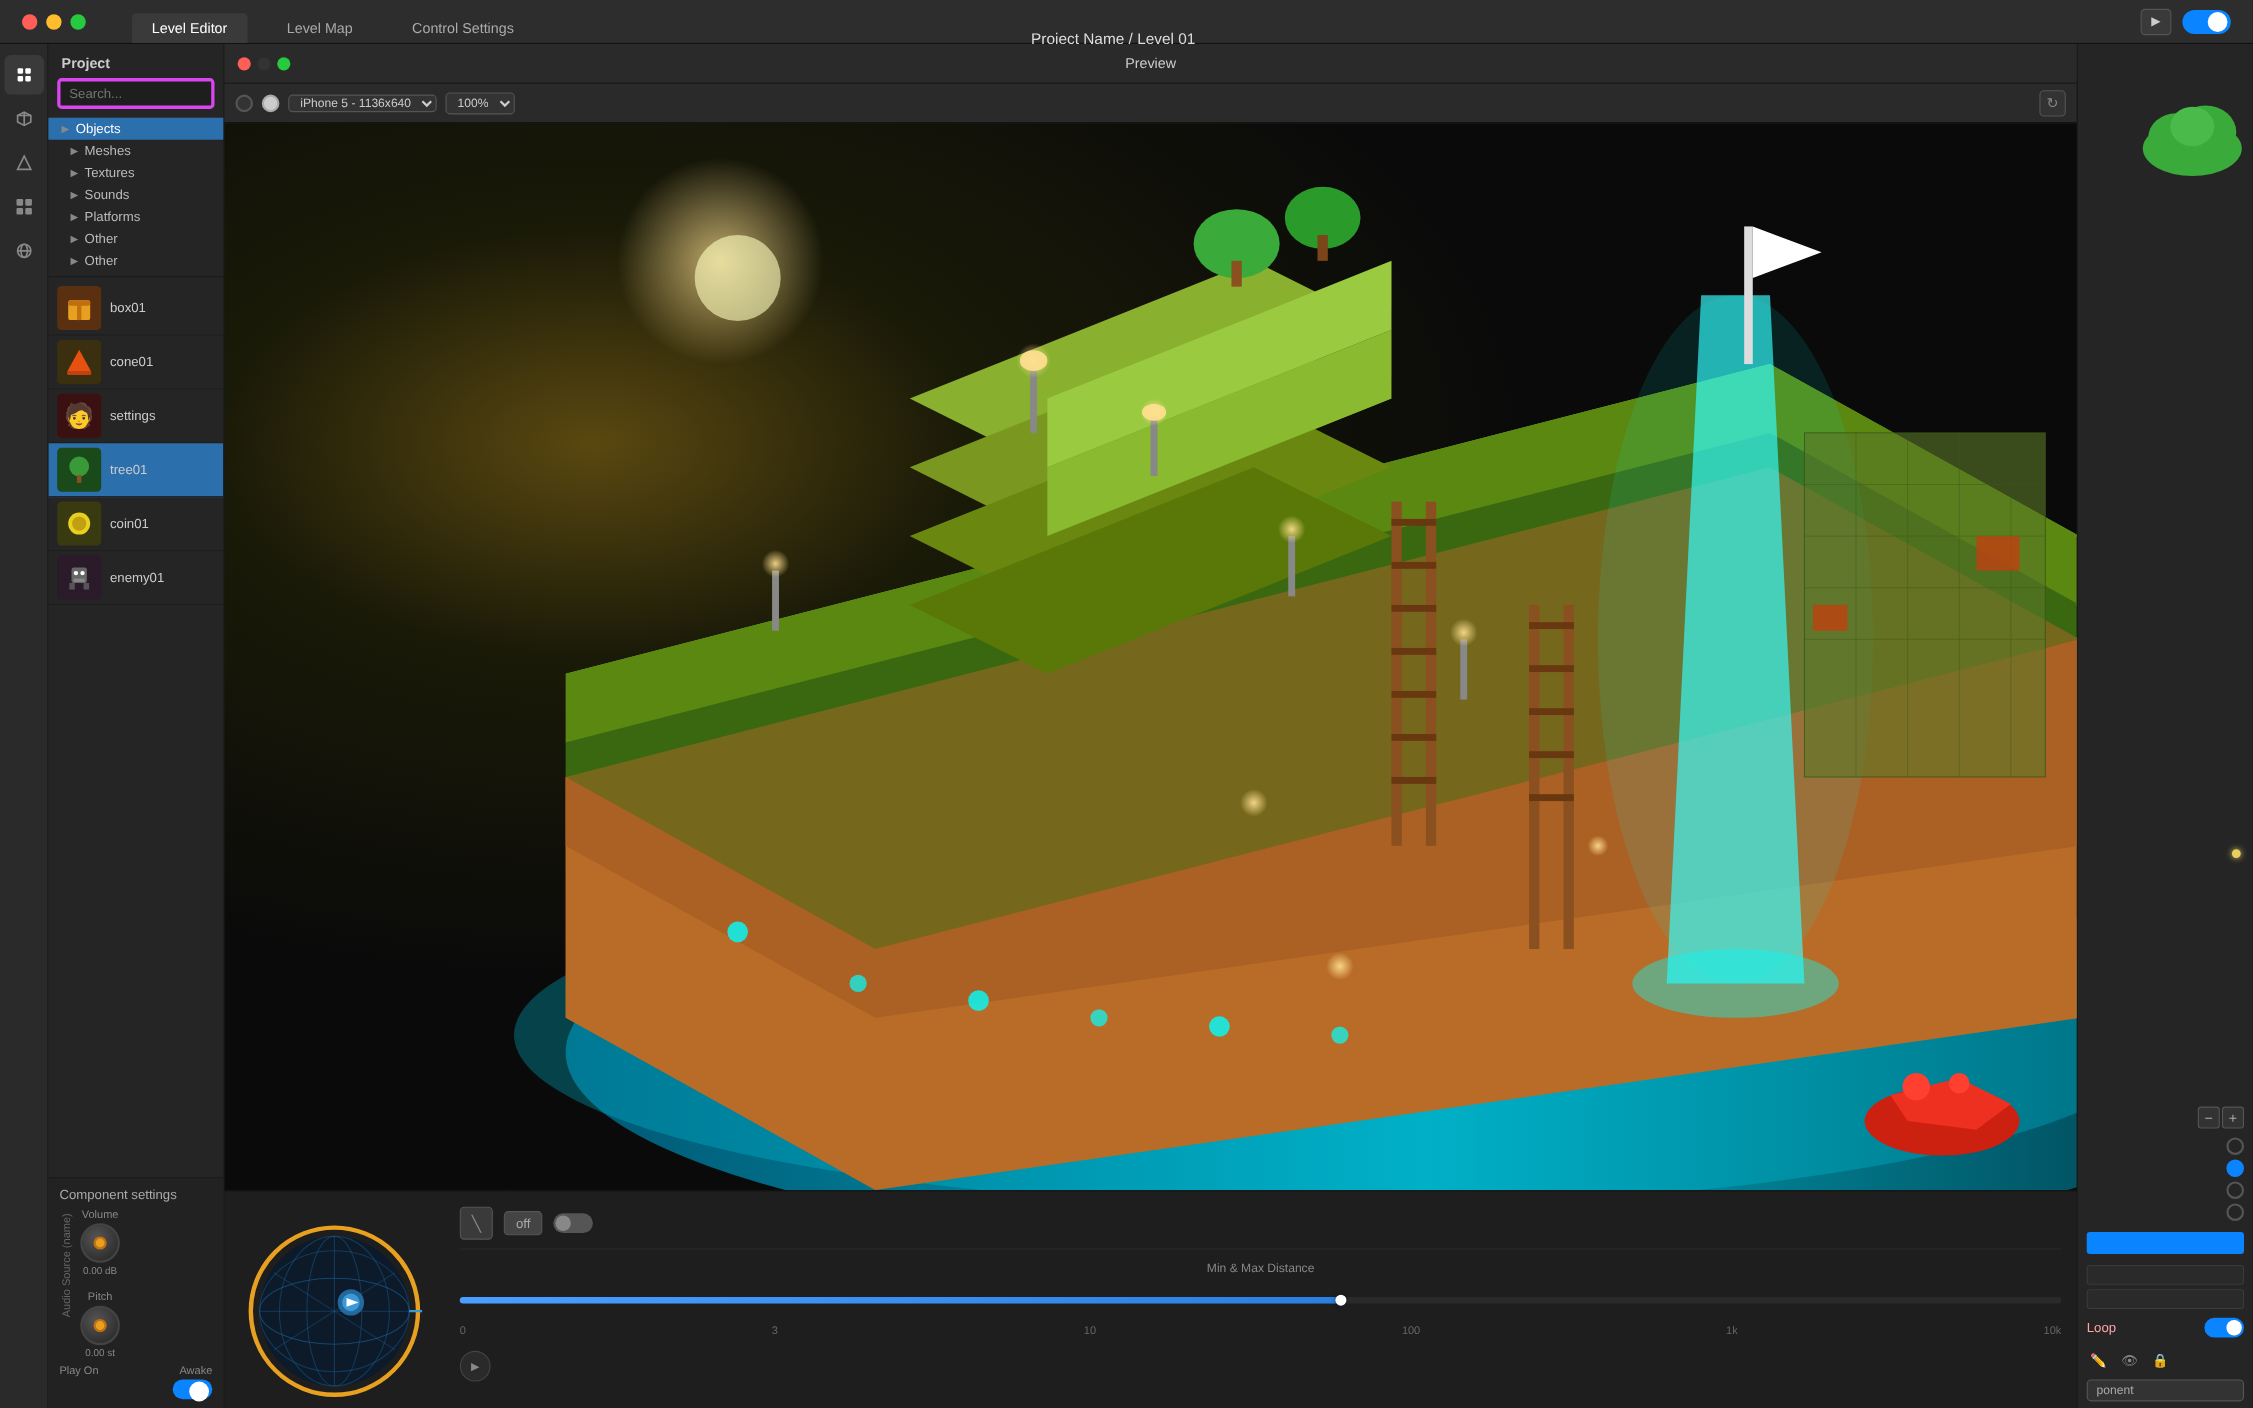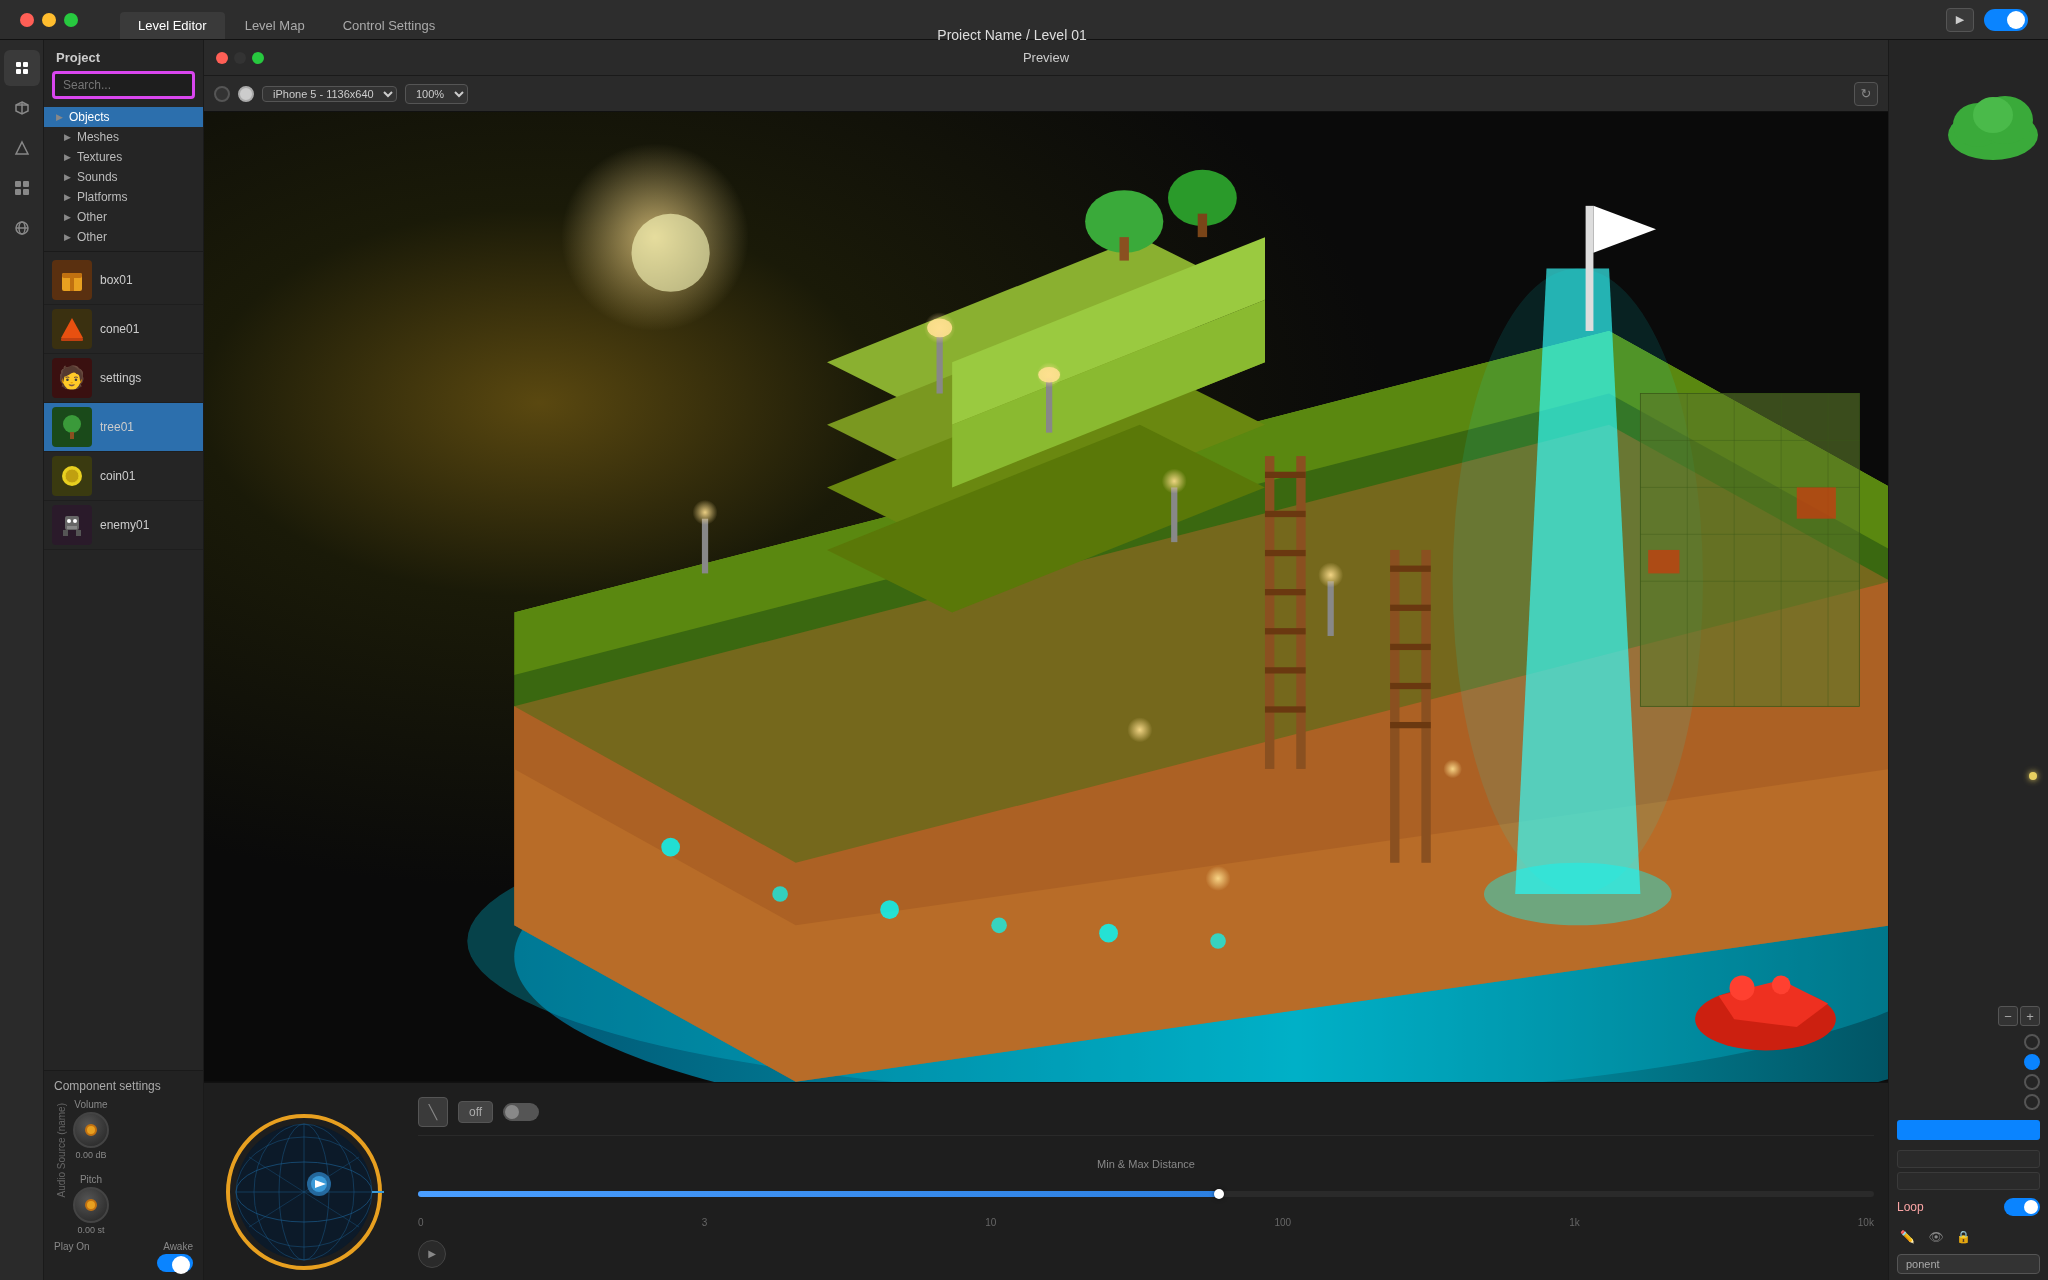--- a/index.html
+++ b/index.html
@@ -376,21 +376,21 @@
   </style>
 </head>
 <body>
 
 <div class="titlebar">
   <div class="titlebar-traffic">
     <div class="traffic-btn traffic-red"></div>
     <div class="traffic-btn traffic-yellow"></div>
     <div class="traffic-btn traffic-green"></div>
   </div>
-  <div style="display:flex;gap:2px;position:absolute;left:120px;top:0;height:100%;align-items:flex-end;">
+  <div style="display:flex;gap:18px;position:absolute;left:120px;top:0;height:100%;align-items:flex-end;">
     <div class="titlebar-tab active">Level Editor</div>
     <div class="titlebar-tab">Level Map</div>
     <div class="titlebar-tab">Control Settings</div>
   </div>
   <div class="titlebar-title" style="position:relative;left:auto;transform:none;">Project Name / Level 01</div>
   <div class="titlebar-right">
     <div class="play-btn">▶</div>
     <div class="toggle-switch-blue"></div>
   </div>
 </div>
@@ -748,21 +748,21 @@
 
         <div style="flex:1;padding:14px;display:flex;flex-direction:column;gap:8px;">
           <div style="display:flex;align-items:center;gap:10px;">
             <div style="width:30px;height:30px;background:#3a3a3a;border:1px solid #555;border-radius:4px;display:flex;align-items:center;justify-content:center;cursor:pointer;color:#888;font-size:14px;">╲</div>
             <div style="background:#444;border:1px solid #555;border-radius:4px;padding:3px 10px;font-size:12px;color:#aaa;">off</div>
             <div style="width:36px;height:18px;background:#555;border-radius:9px;position:relative;cursor:pointer;">
               <div style="position:absolute;width:14px;height:14px;background:#888;border-radius:50%;top:2px;left:2px;"></div>
             </div>
           </div>
           <div style="height:1px;background:#2a2a2a;"></div>
-          <div style="text-align:center;margin-top:12px;">
+          <div style="text-align:center;">
             <span style="font-size:11px;color:#888;">Min &amp; Max Distance</span>
           </div>
           <div style="position:relative;height:30px;">
             <div style="height:6px;background:#2a2a2a;border-radius:3px;margin-top:12px;position:relative;">
               <div style="position:absolute;left:0;width:55%;height:100%;background:linear-gradient(90deg,#4a9eff,#2c7fe0);border-radius:3px;"></div>
               <div style="position:absolute;left:55%;width:10px;height:10px;background:white;border-radius:50%;top:-2px;transform:translateX(-50%);box-shadow:0 0 4px rgba(0,0,0,0.5);"></div>
             </div>
           </div>
           <div style="display:flex;justify-content:space-between;font-size:10px;color:#666;">
             <span>0</span>

